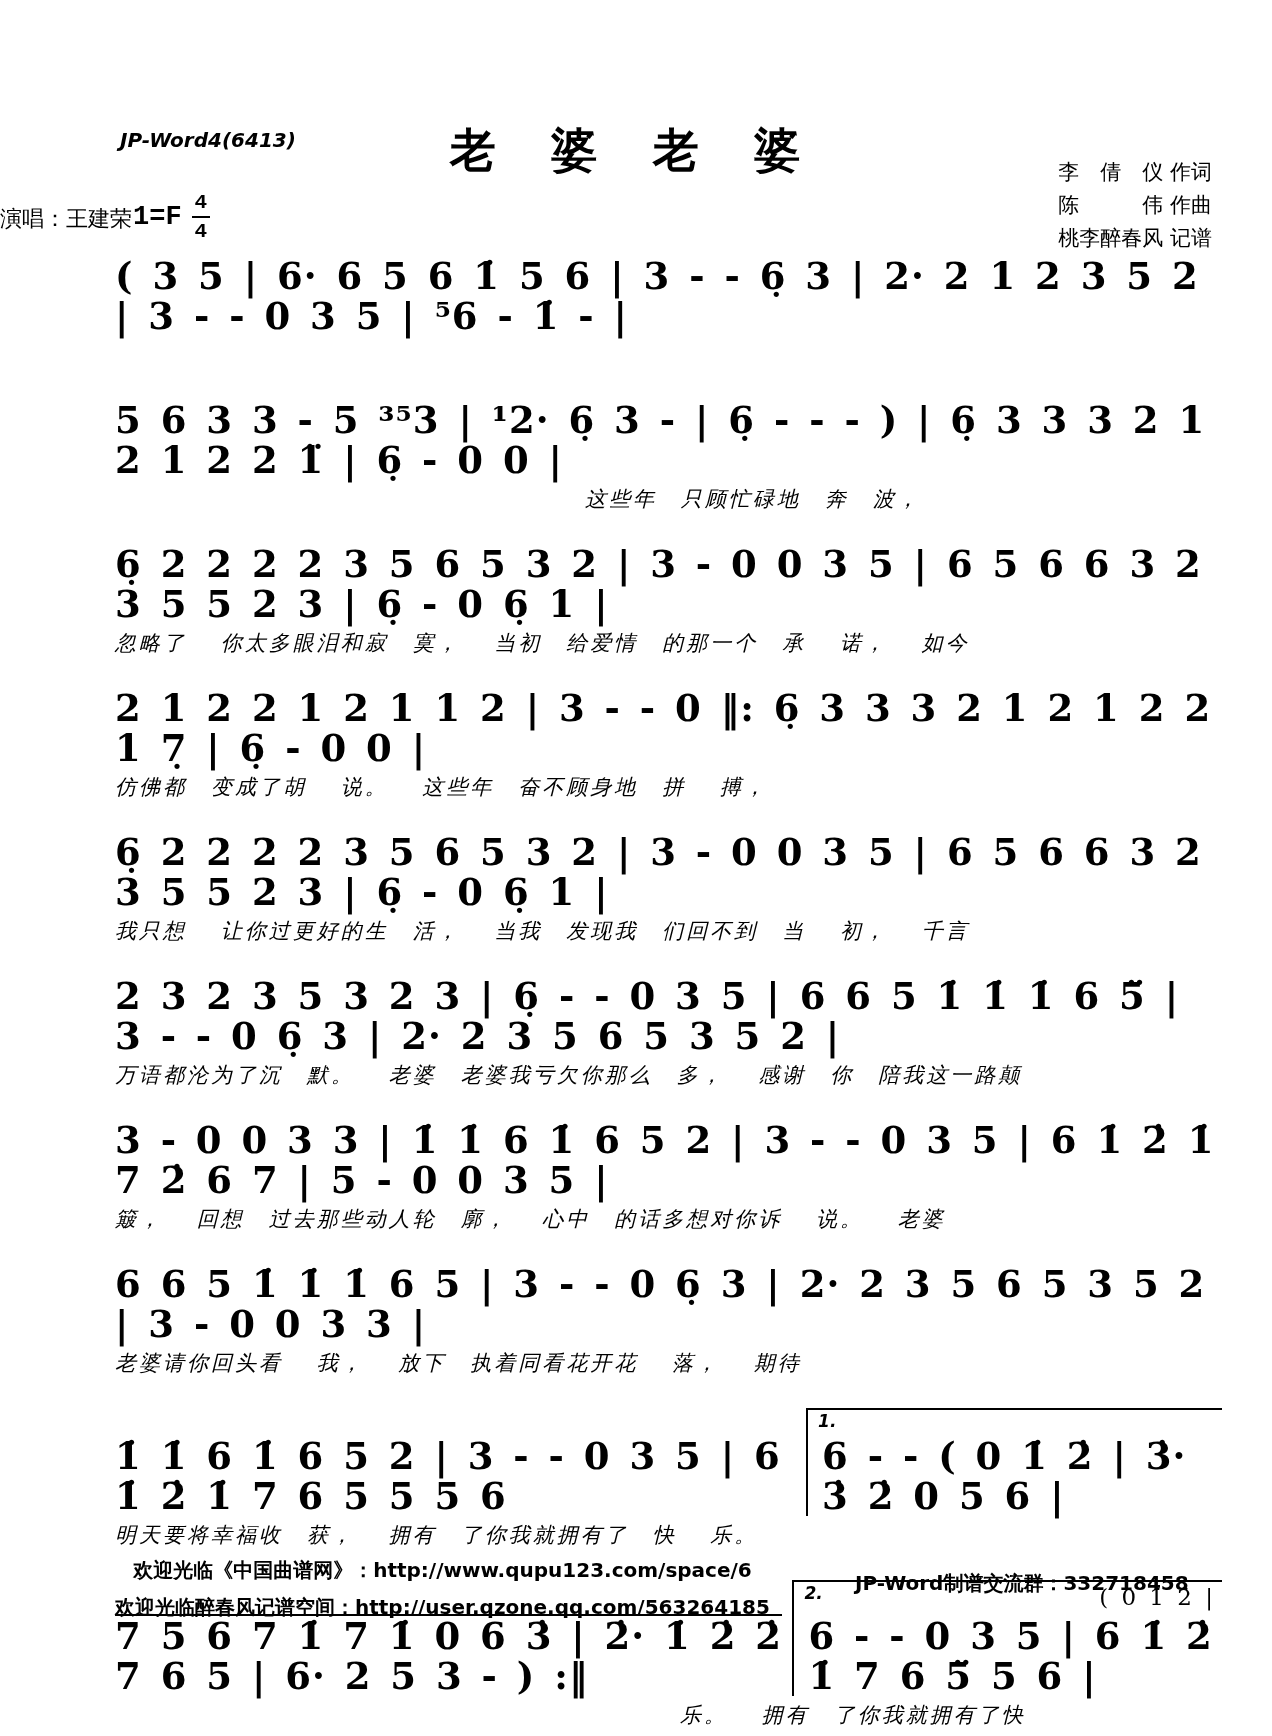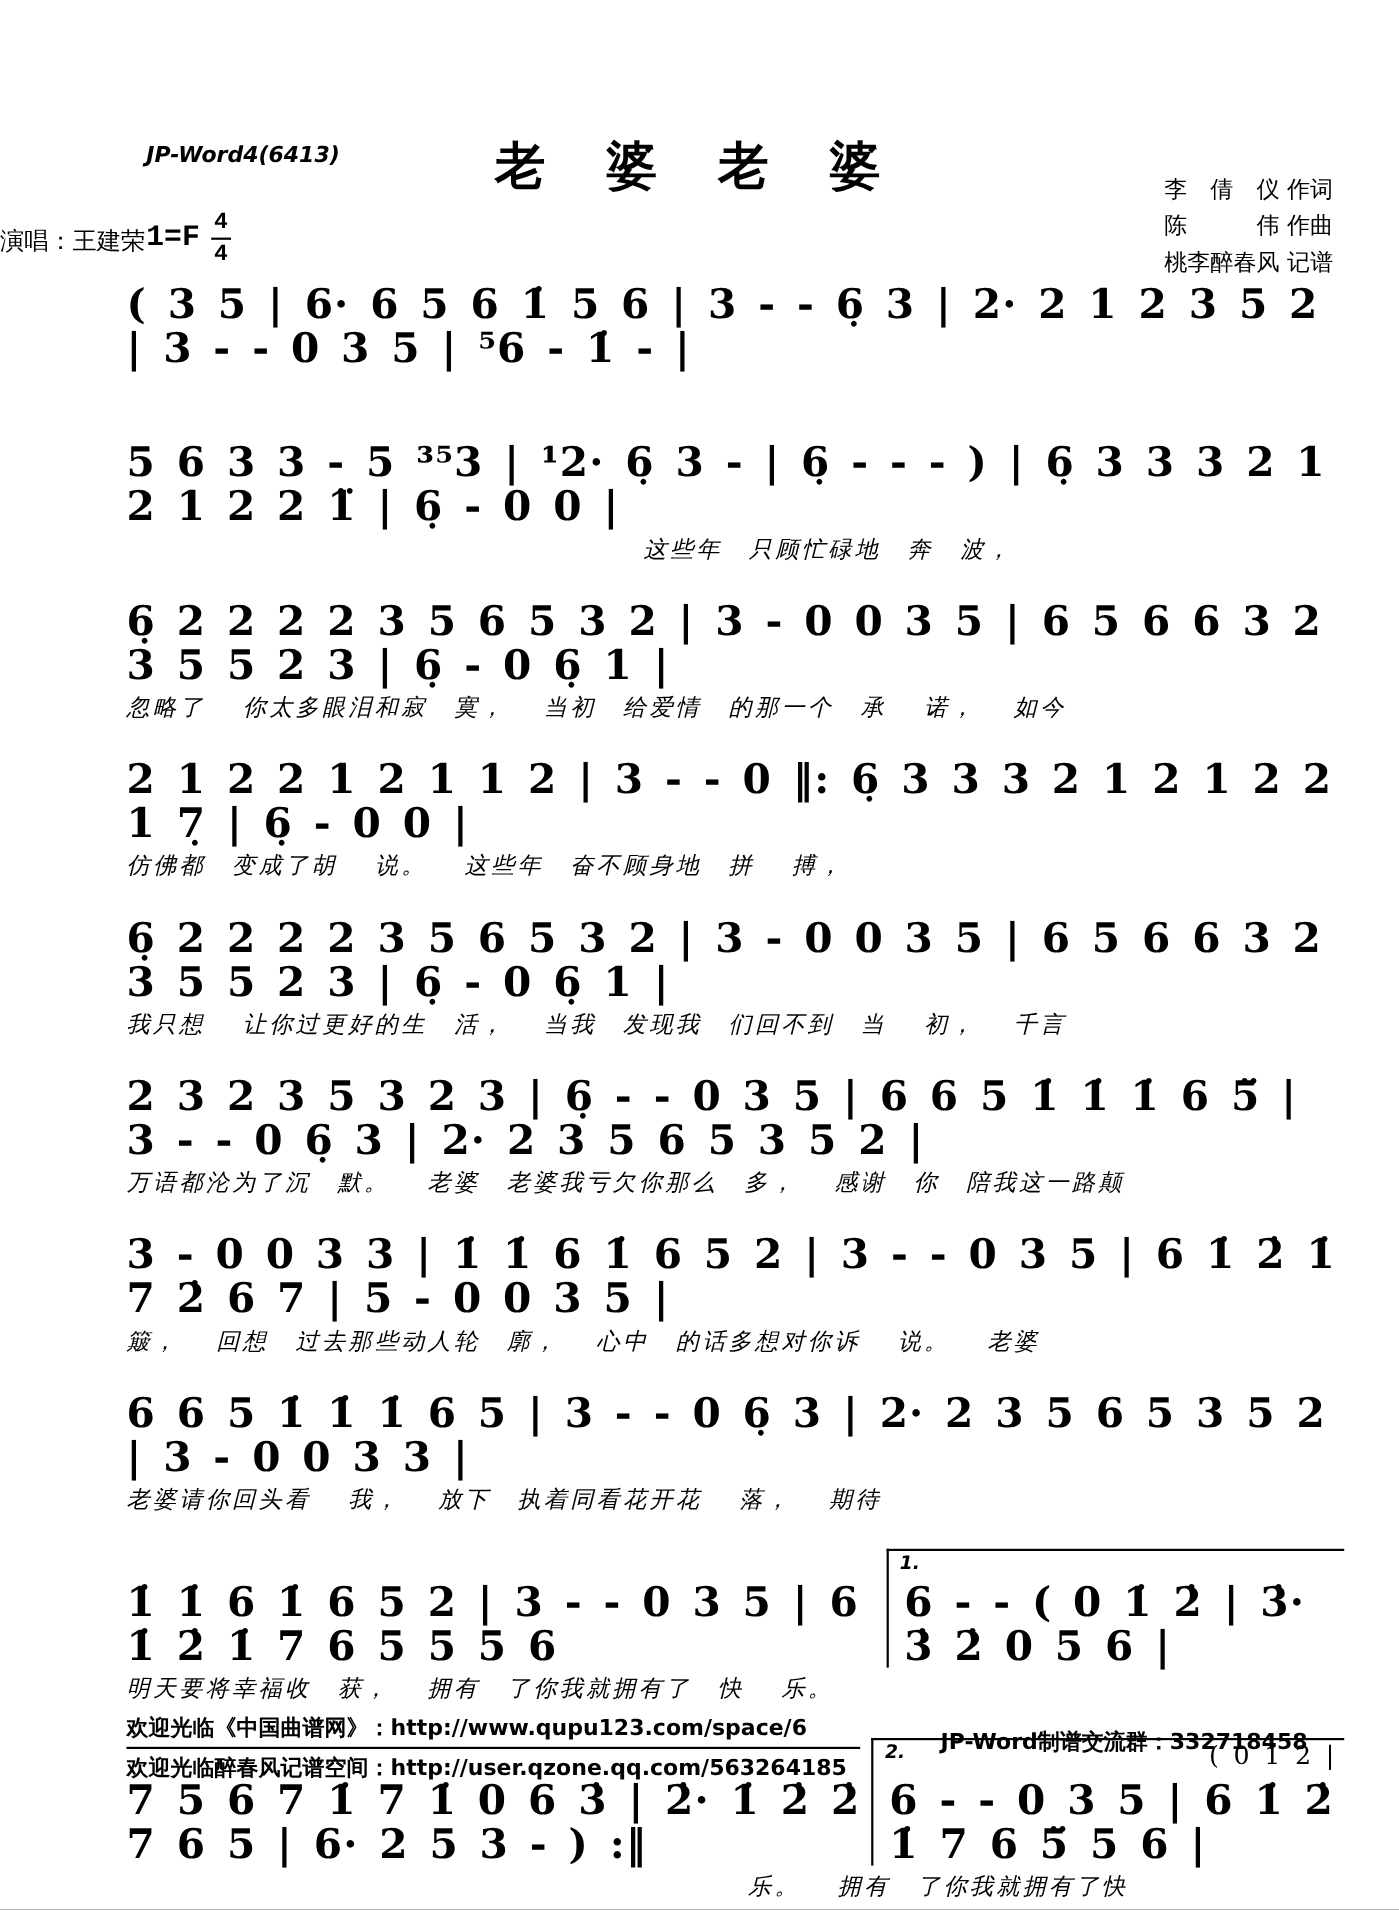--- a/index.html
+++ b/index.html
@@ -7,21 +7,21 @@
     position:relative;
     width:1272px;height:1736px;
     margin:0 auto;
     background:#ffffff;
     color:#000;
     font-family:"DejaVu Sans", sans-serif;
     overflow:hidden;
   }
   
   .watermark{
-    position:absolute;left:133px;top:128px;
+    position:absolute;left:120px;top:128px;
     font-style:italic;font-size:20px;font-weight:bold;
     font-family:"DejaVu Sans", sans-serif;
   }
   .title{
     position:absolute;left:0;top:120px;width:100%;
     text-align:center;font-size:46px;font-weight:bold;
     letter-spacing:22px;
     font-family:Liberation Serif, serif;
   }
   .performer{
@@ -69,32 +69,32 @@
   .volta-label{
     position:absolute;top:1px;left:10px;
     font-size:17px;font-style:italic;font-weight:bold;
     letter-spacing:0;
   }
   .volta-annotation{
     position:absolute;top:2px;right:8px;
     font-size:23px;font-weight:normal;letter-spacing:1px;word-spacing:4px;
     font-family:"DejaVu Serif","Liberation Serif",serif;
   }
-  .main-cont{border-top:2px solid #000;padding-top:26px;}
+  .main-cont{border-top:2px solid #000;}
   .full-line{border-top:2px solid #000;padding-top:8px;margin-right:20px;}
   .pickup{
     font-weight:bold;font-size:25px;line-height:34px;
     letter-spacing:1px;word-spacing:5px;
     font-family:"DejaVu Serif","Liberation Serif",serif;
   }
   
   .footer{position:absolute;left:0;right:0;top:1552px;}
   .footer-left{
     position:absolute;left:115px;top:0;
-    font-size:20px;font-weight:bold;line-height:37px;
+    font-size:20px;font-weight:bold;line-height:37px;text-align:center;
   }
   .footer-right{
     position:absolute;left:855px;top:18px;
     font-size:20px;font-weight:bold;
   }
 </style>
 </head>
 <body>
 
 <div class="page">

